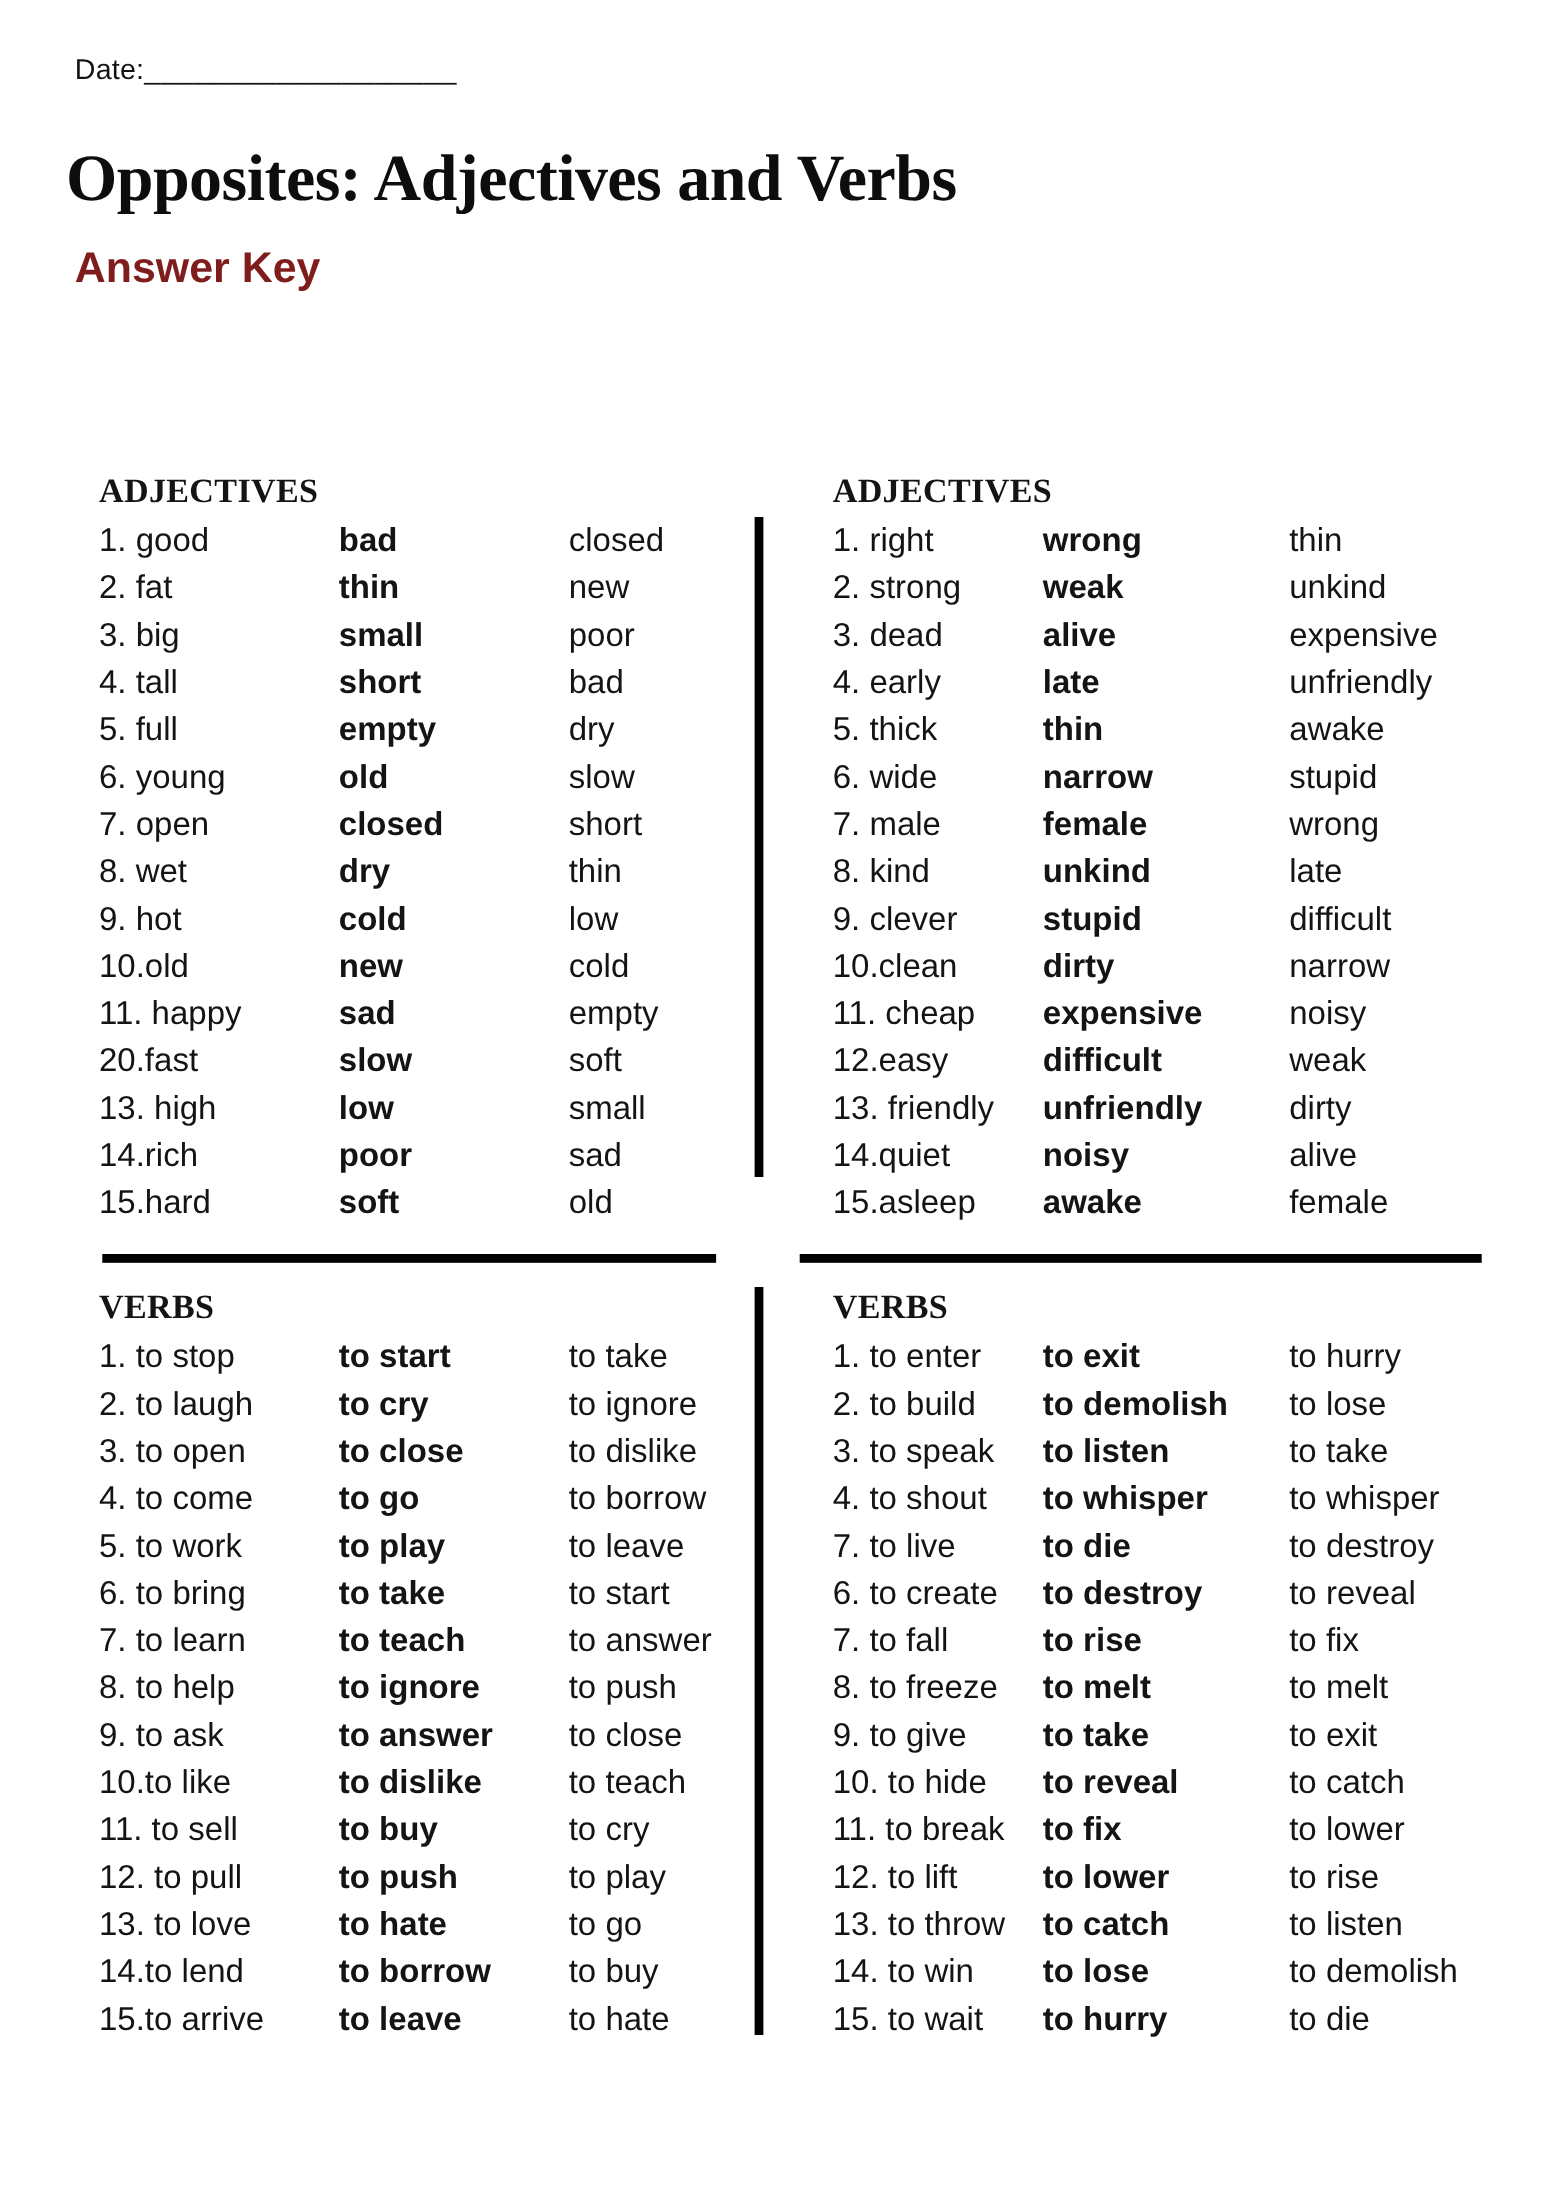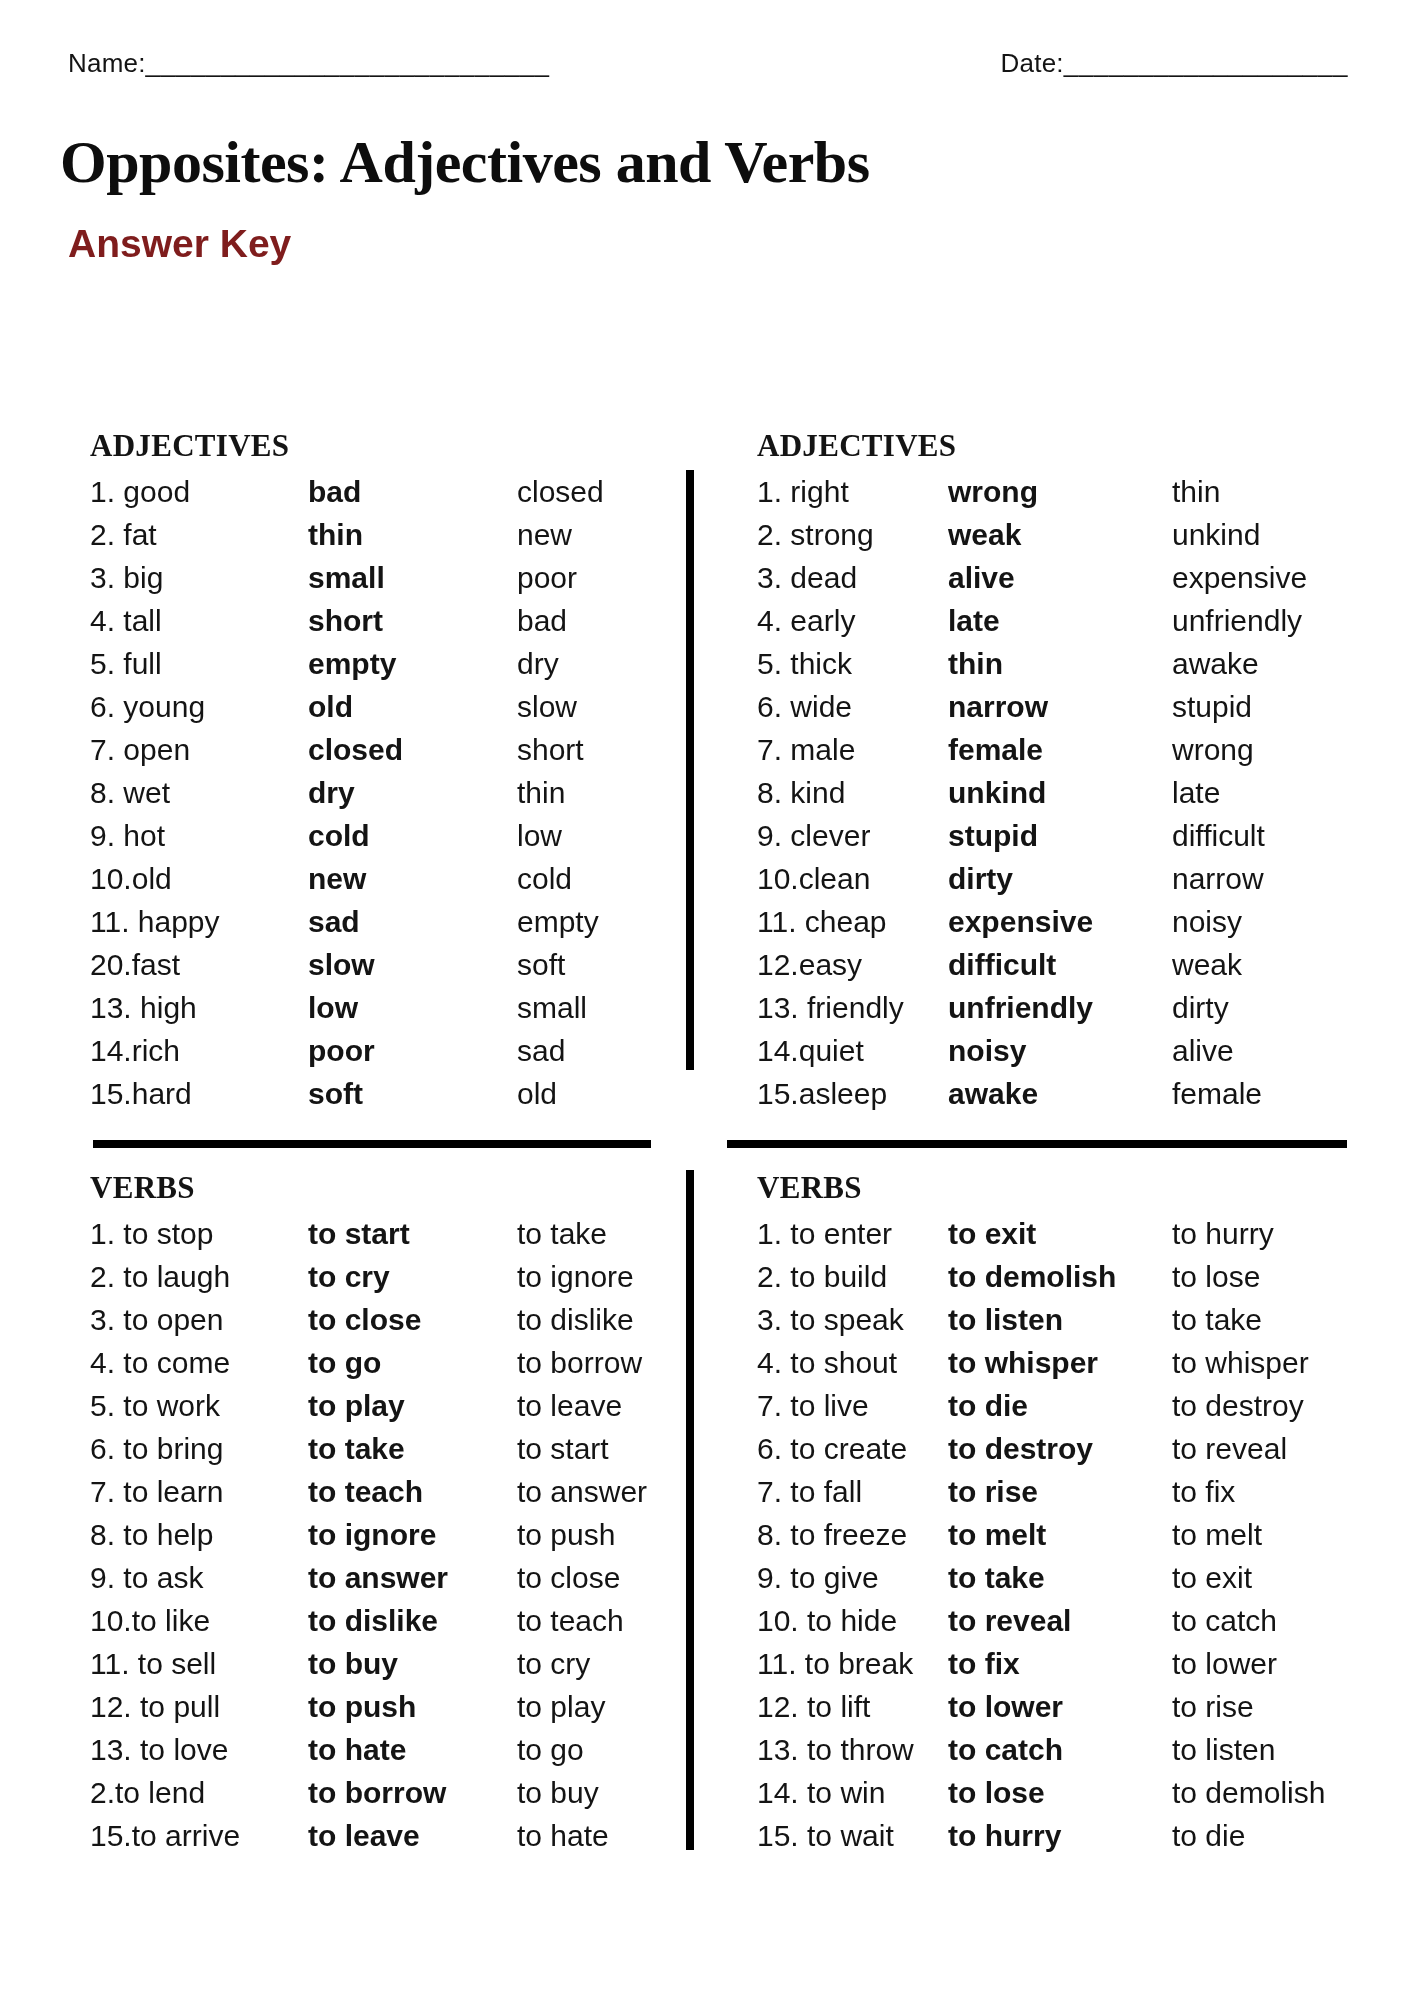--- a/index.html
+++ b/index.html
@@ -67,23 +67,20 @@
   .h-left   { left: 93px;  top: 1140px; width: 558px; height: 8px; }
   .h-right  { left: 727px; top: 1140px; width: 620px; height: 8px; }
 </style>
 </head>
 <body>
 
 <div class="page">
 
   <div class="topbar">
     <div class="field">
-      <span>Name:</span><span class="blank-line">___________________________</span>
-    </div>
-    <div class="field">
       <span>Date:</span><span class="blank-line">___________________</span>
     </div>
   </div>
 
   <h1 class="page-title">Opposites: Adjectives and Verbs</h1>
   <h2 class="subtitle">Answer Key</h2>
 
   <section class="quad q0 left-cols">
     <div class="quad-heading">ADJECTIVES</div>
     <div class="rows">
@@ -349,21 +346,21 @@
     <span class="bank">to play</span>
   </div>
 
   <div class="row">
     <span class="prompt">13. to love</span>
     <span class="answer">to hate</span>
     <span class="bank">to go</span>
   </div>
 
   <div class="row">
-    <span class="prompt">2.to lend</span>
+    <span class="prompt">14.to lend</span>
     <span class="answer">to borrow</span>
     <span class="bank">to buy</span>
   </div>
 
   <div class="row">
     <span class="prompt">15.to arrive</span>
     <span class="answer">to leave</span>
     <span class="bank">to hate</span>
   </div>
 </div>

